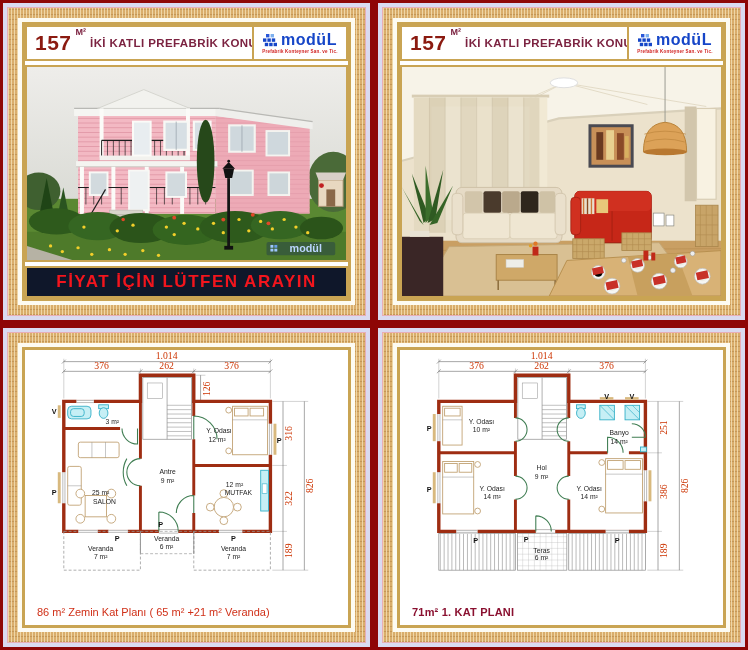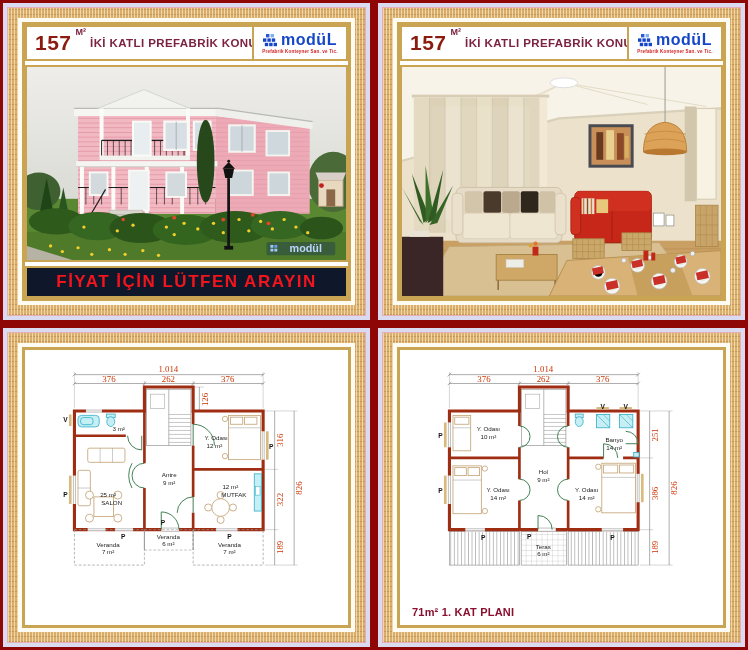--- a/index.html
+++ b/index.html
@@ -22,21 +22,21 @@
   .logo-box{width:92px;flex:0 0 92px;border-left:2px solid #c9a453;display:flex;flex-direction:column;
             align-items:center;justify-content:center;background:#fff;}
   .logo-row{display:flex;align-items:center;gap:3px;}
   .logo-text{color:#1646c8;font-weight:bold;font-size:16px;letter-spacing:.5px;line-height:1;}
   .logo-tagline{color:#d02020;font-size:4.5px;font-weight:bold;margin-top:1px;letter-spacing:.2px;}
   .photo{flex:1;border:2px solid #c9a453;position:relative;overflow:hidden;background:#ddd;}
   .photo svg{width:100%;height:100%;display:block;}
   .price-bar{height:28px;flex:0 0 28px;border:2px solid #c9a453;display:flex;align-items:center;justify-content:center;
              color:#f3151d;font-weight:bold;font-size:17px;letter-spacing:1.5px;background:#0f172a;}
   
-  .plan-panel{padding:14px;}
+  .plan-panel{padding:0;}
   .plan-panel svg{flex:1;width:100%;display:block;}
   .plan-caption{position:absolute;left:12px;bottom:7px;font-size:11px;color:#d03018;}
   .plan-caption.bold{font-weight:bold;color:#8a1030;font-size:11px;letter-spacing:.2px;}
   
   .dim{fill:#cc3300;font:10px "Liberation Serif",serif;text-anchor:middle;}
   .lbl{fill:#222;font:7px "Liberation Sans",sans-serif;text-anchor:middle;}
   .mark{fill:#111;font:bold 7.5px "Liberation Sans",sans-serif;text-anchor:middle;}
   .wall{stroke:#9e2d12;fill:none;}
   .thin{stroke:#8a8a8a;fill:none;}
   .door{stroke:#3f7d52;fill:none;stroke-width:1.1;}
@@ -602,20 +602,21 @@
         <text class="lbl" x="215" y="207">Veranda</text>
         <text class="lbl" x="215" y="215">7 m²</text>
 
         <text class="mark" x="30" y="66">V</text>
         <text class="mark" x="30" y="150">P</text>
         <text class="mark" x="95" y="197">P</text>
         <text class="mark" x="140" y="182">P</text>
         <text class="mark" x="215" y="197">P</text>
         <text class="mark" x="262" y="96">P</text>
       </svg>
+      <div class="plan-caption">86 m² Zemin Kat Planı ( 65 m² +21 m² Veranda)</div>
     </div>
    </div>
   </section>
 
   <section class="quad">
    <div class="gold">
     <div class="panel plan-panel">
       <svg viewBox="0 0 333 240" preserveAspectRatio="xMidYMin meet">
         <defs>
           <pattern id="vlines" width="4" height="6" patternUnits="userSpaceOnUse">

